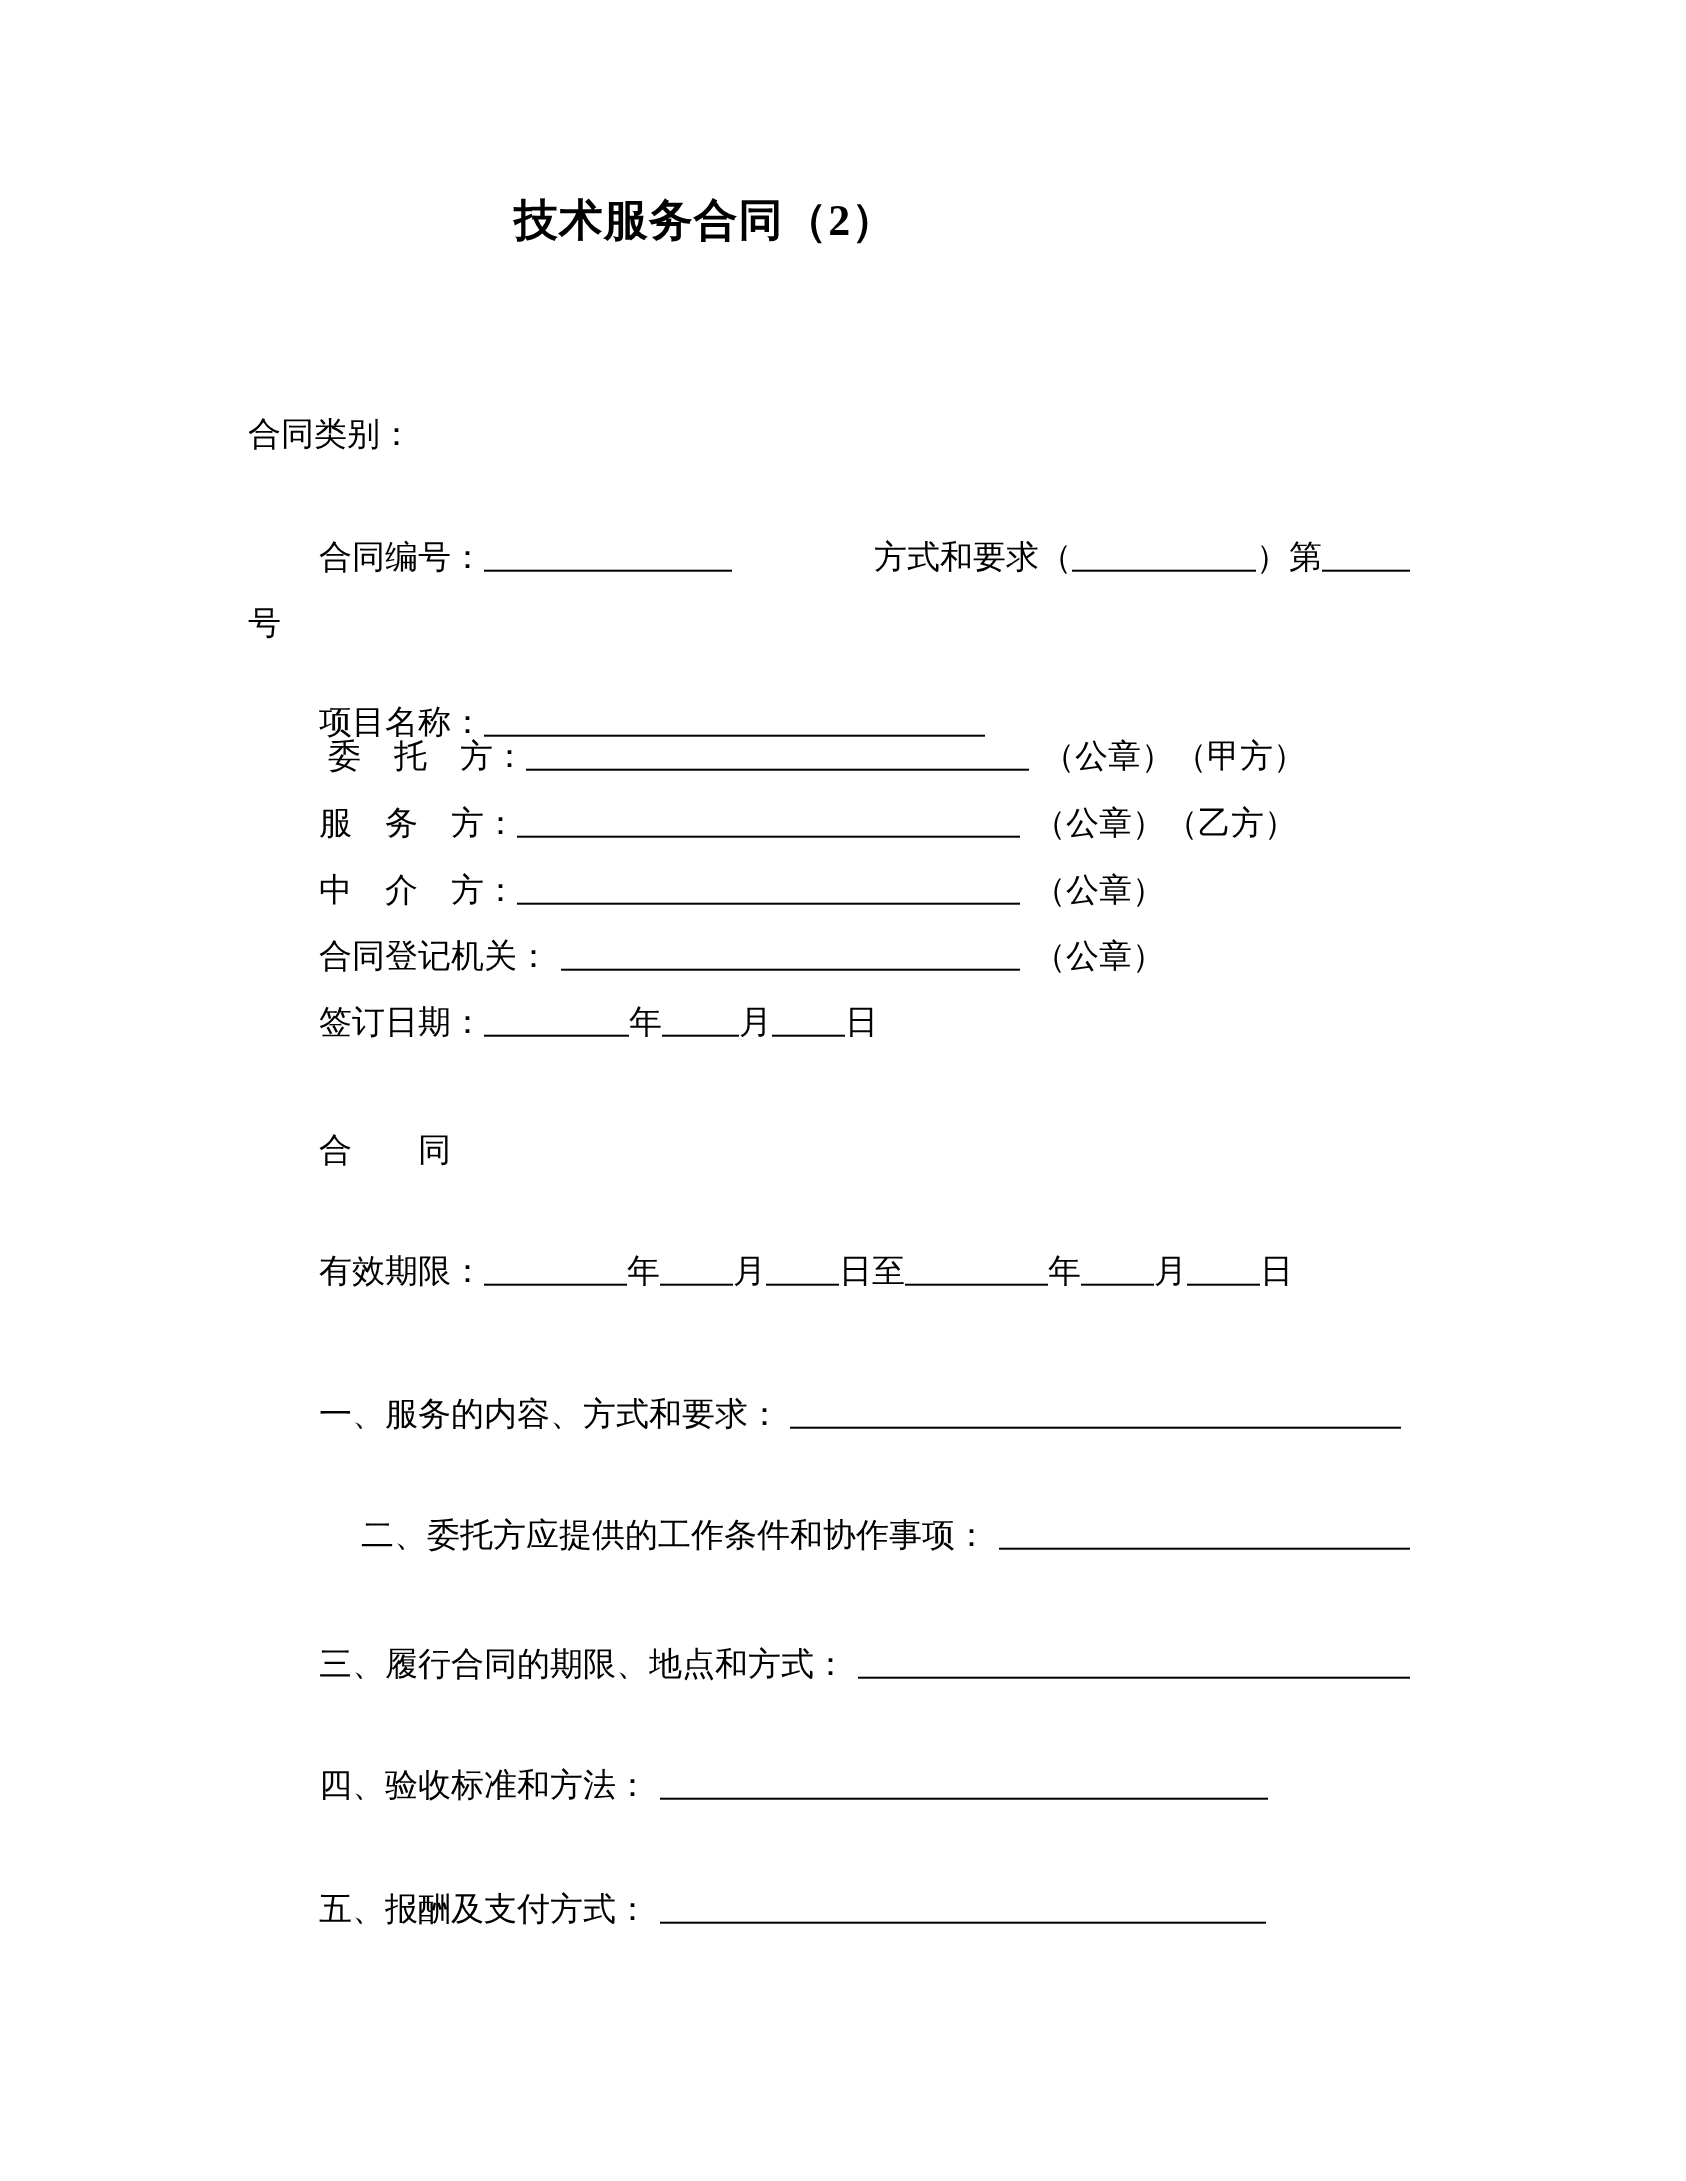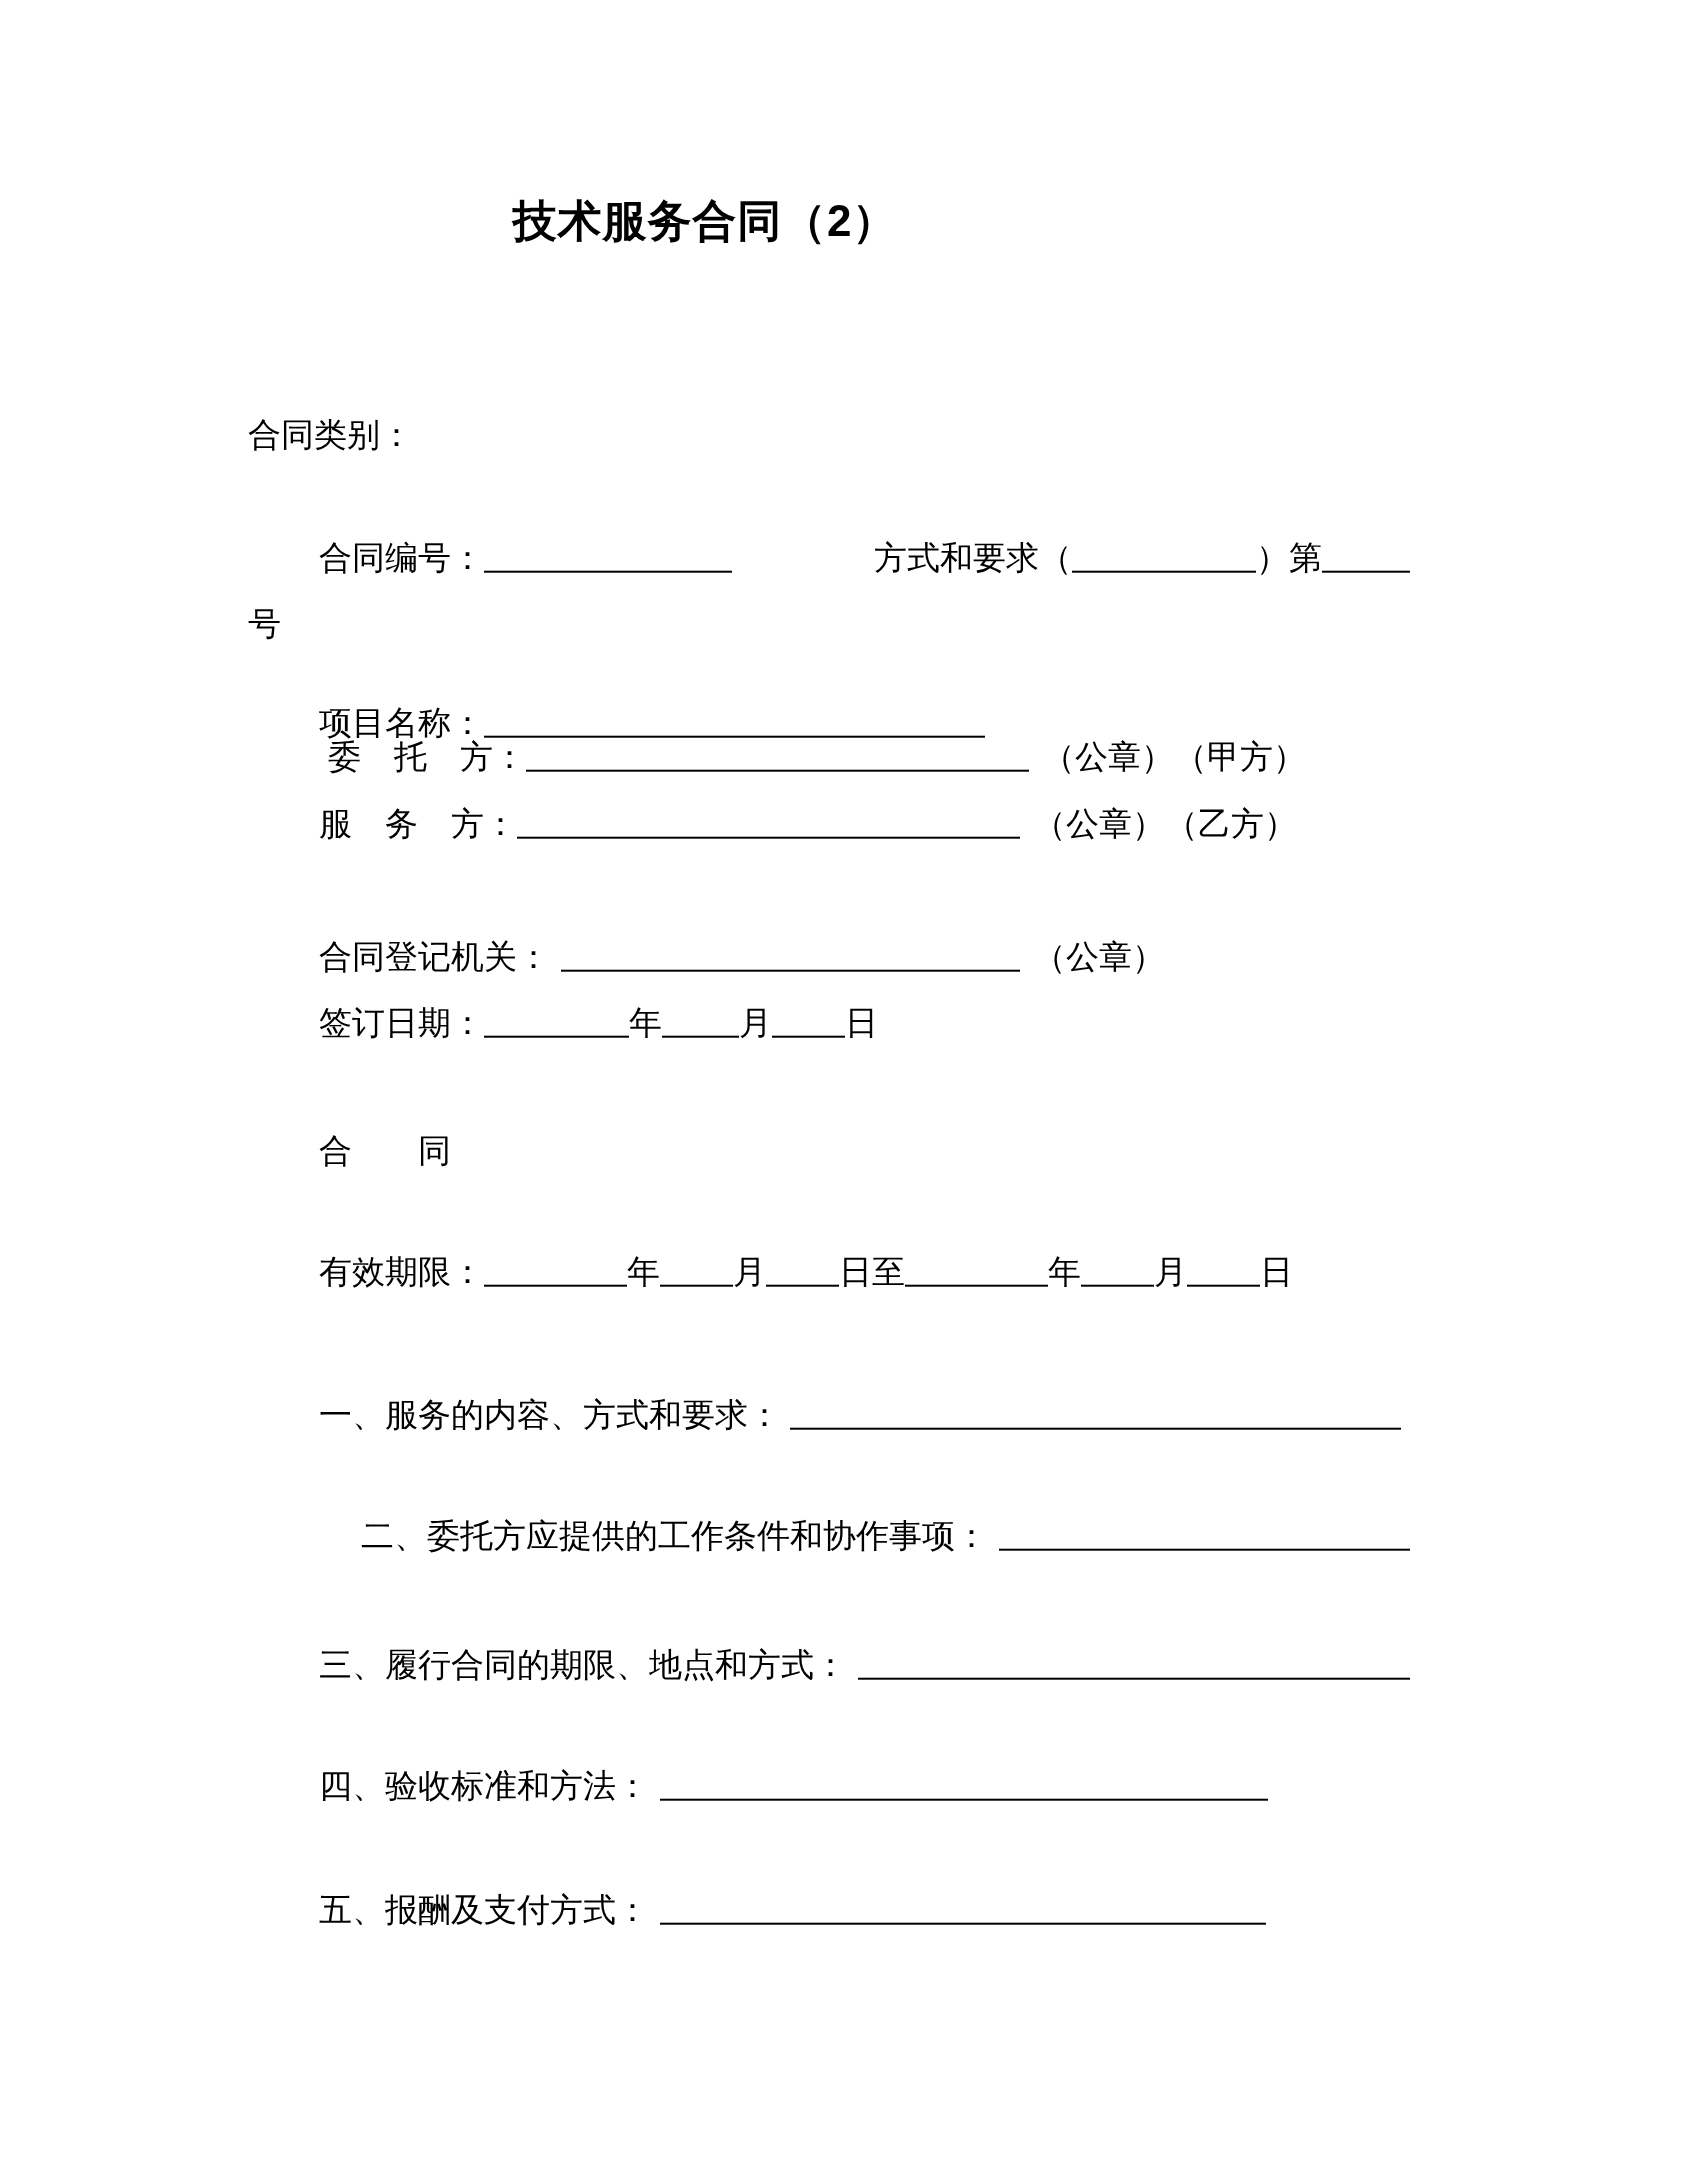--- a/index.html
+++ b/index.html
@@ -6,21 +6,21 @@
     margin: 0;
     padding: 0;
     background: #ffffff;
   }
   .page {
     position: relative;
     width: 1410px;
     height: 2182px;
     background: #ffffff;
     color: #000000;
-    font-family: Liberation Sans, sans-serif;
+    font-family: Liberation Serif, serif;
     font-size: 33px;
     line-height: 1.2;
     overflow: hidden;
   }
   .title {
     position: absolute;
     top: 195px;
     left: 0;
     width: 100%;
     text-align: center;
@@ -68,20 +68,23 @@
   </div>
 
   <div class="line" style="top:737px; left:328px;">
     <span>委　托　方：</span><span class="u" style="width:503px;"></span><span class="sp" style="width:13px;"></span><span>（公章）（甲方）</span>
   </div>
 
   <div class="line" style="top:804px; left:319px;">
     <span>服　务　方：</span><span class="u" style="width:503px;"></span><span class="sp" style="width:13px;"></span><span>（公章）（乙方）</span>
   </div>
 
+  <div class="line" style="top:871px; left:319px;">
+    <span>中　介　方：</span><span class="u" style="width:503px;"></span><span class="sp" style="width:13px;"></span><span>（公章）</span>
+  </div>
 
   <div class="line" style="top:937px; left:319px;">
     <span>合同登记机关：</span><span class="sp" style="width:11px;"></span><span class="u" style="width:459px;"></span><span class="sp" style="width:13px;"></span><span>（公章）</span>
   </div>
 
   <div class="line" style="top:1003px; left:319px;">
     <span>签订日期：</span><span class="u" style="width:145px;"></span><span>年</span><span class="u" style="width:77px;"></span><span>月</span><span class="u" style="width:73px;"></span><span>日</span>
   </div>
 
   <div class="line" style="top:1131px; left:319px;">

